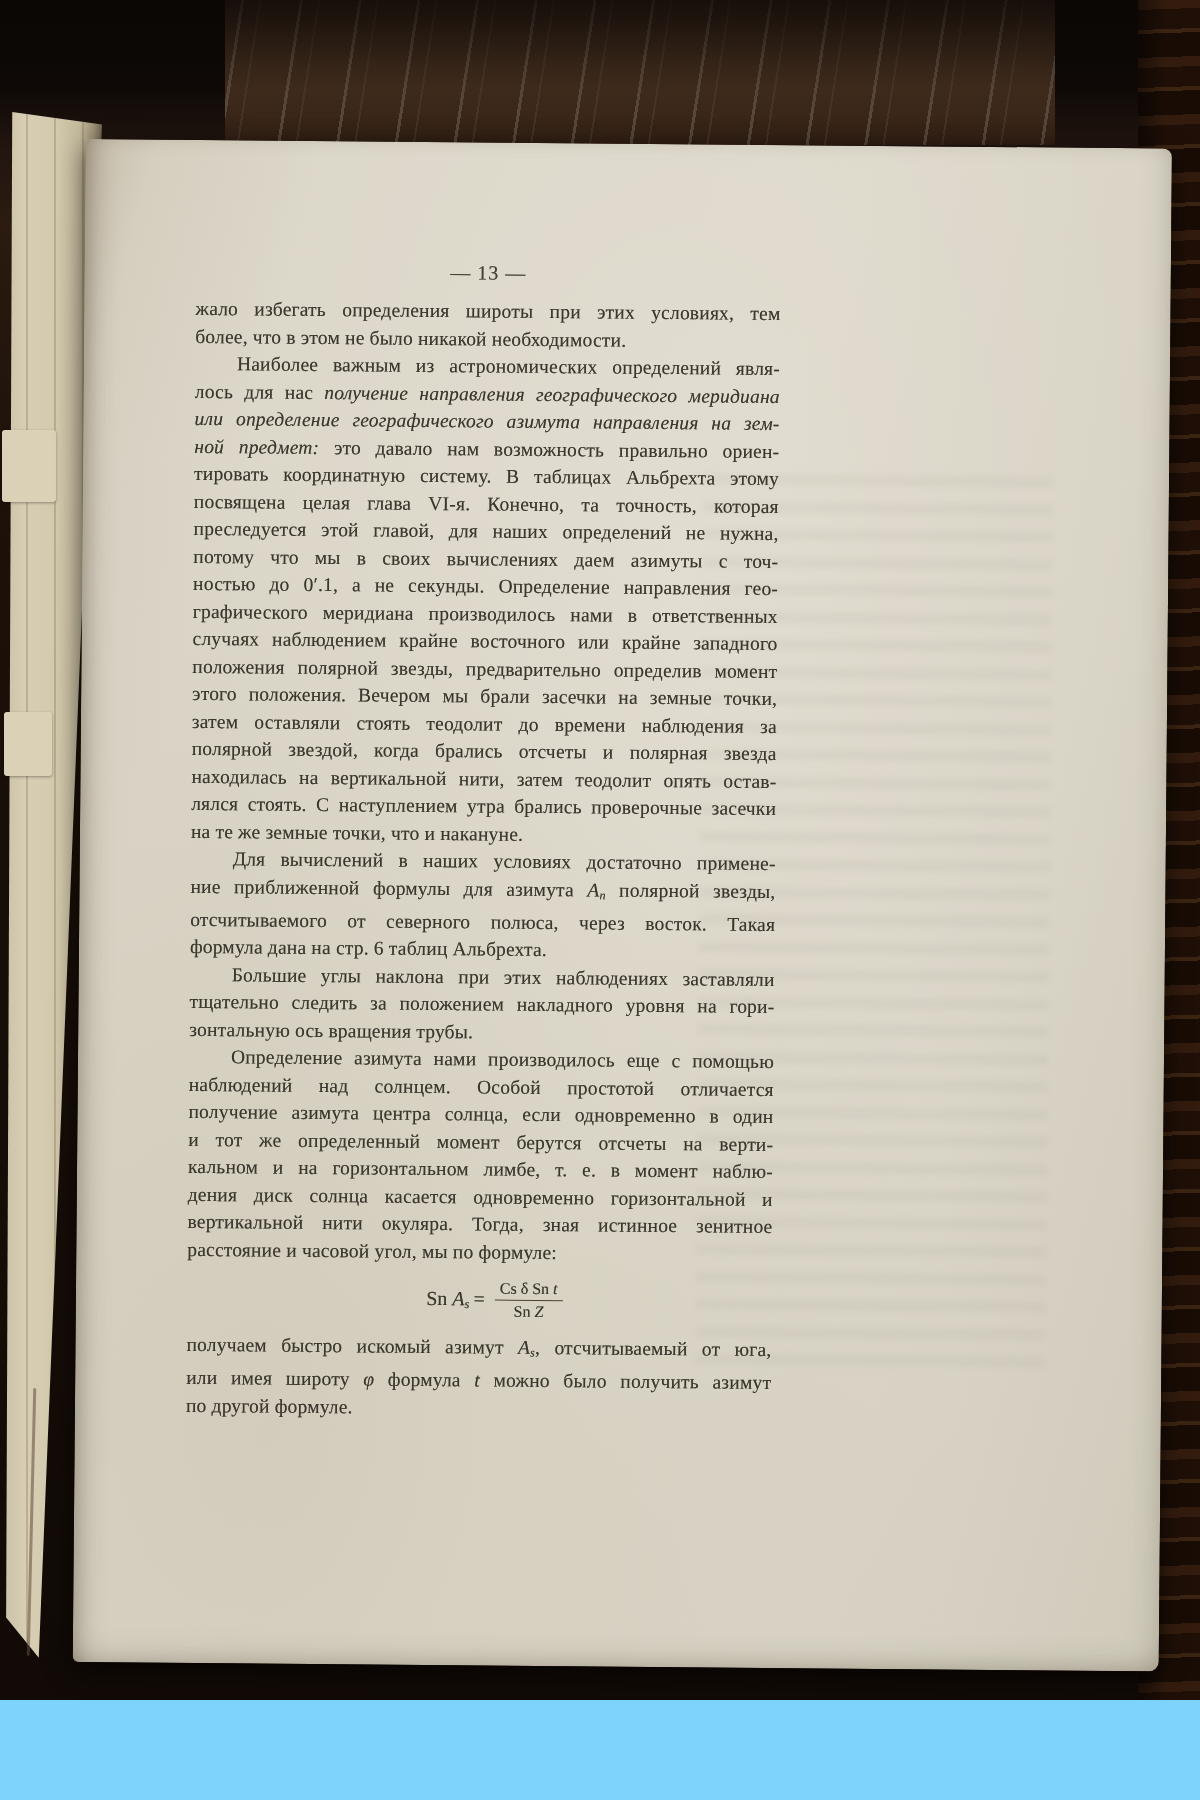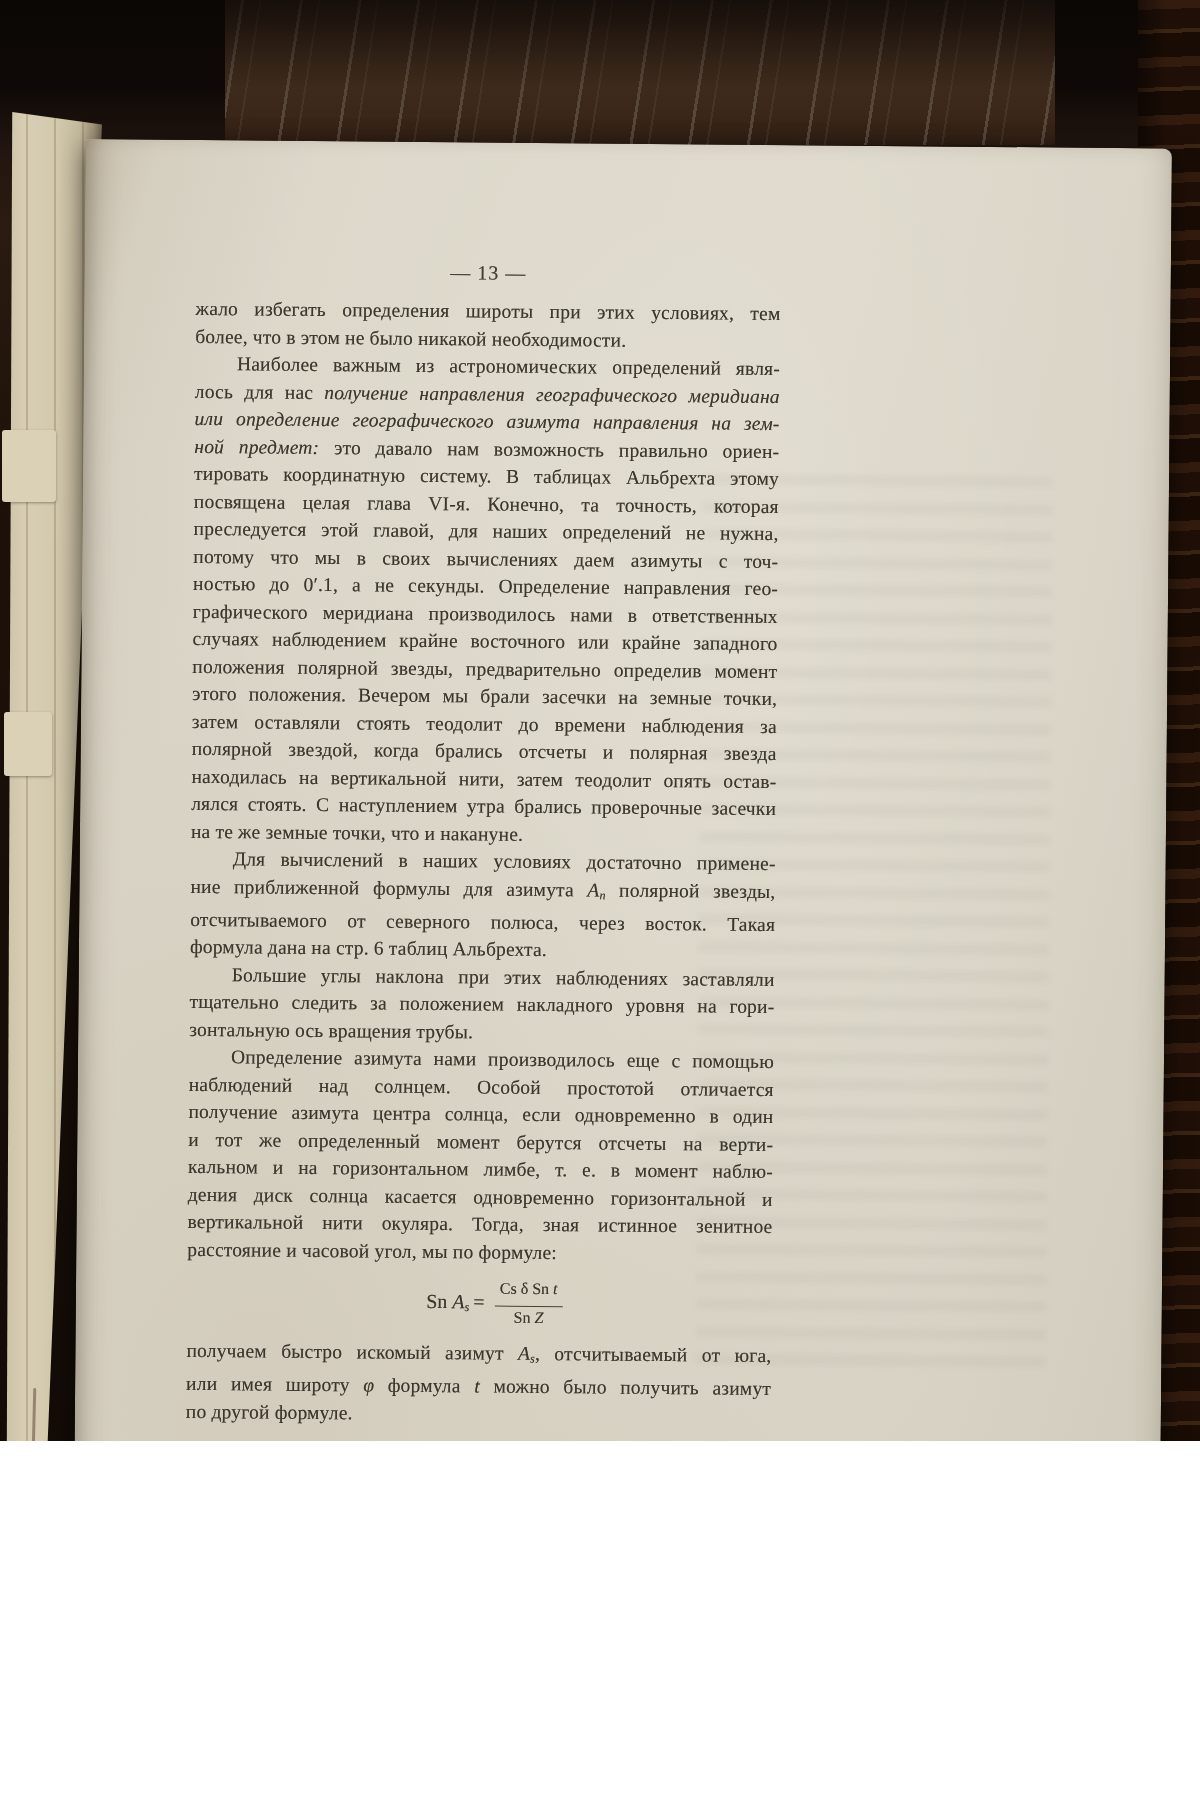--- a/index.html
+++ b/index.html
@@ -1,16 +1,16 @@
 <!DOCTYPE html>
 <html><head>
 <meta charset="utf-8">
 <style>
   html,body{margin:0;padding:0;background:#ffffff;}
-  .scene{position:relative;width:1200px;height:1441px;background:#7dd3fc;overflow:hidden;
+  .scene{position:relative;width:1200px;height:1800px;background:#7dd3fc;overflow:hidden;
          font-family:"Liberation Serif","DejaVu Serif",serif;}
   
   .photo{position:absolute;left:0;top:0;width:1200px;height:1700px;overflow:hidden;
          background:linear-gradient(180deg,#0b0705 0%,#0e0906 5%,#231610 9%,#2b1b10 13%,
                     #1d1209 28%,#170e08 55%,#140c07 80%,#110a06 100%);}
   .grain-top{position:absolute;left:225px;top:0;width:830px;height:145px;
          background:
            linear-gradient(180deg,rgba(10,6,4,0.75) 0%,rgba(10,6,4,0.25) 45%,rgba(10,6,4,0) 80%),
            repeating-linear-gradient(99deg,rgba(158,150,138,0) 0 16px,rgba(158,150,138,0.30) 16px 19px,
              rgba(158,150,138,0) 19px 34px,rgba(120,112,100,0.18) 34px 36px,rgba(158,150,138,0) 36px 58px),
@@ -58,21 +58,21 @@
   .seg-n{font-style:normal;}
   .seg-i{font-style:italic;}
   .seg-v{font-style:italic;}
   .seg-sub{font-style:italic;font-size:0.62em;vertical-align:-0.22em;}
   
   .formula{display:flex;justify-content:center;align-items:center;gap:10px;
            margin:13px 0 12px 30px;}
   .f-lhs{font-size:20px;}
   .f-eq{margin-left:4px;}
   .fraction{display:inline-block;text-align:center;font-size:16px;line-height:1.25;}
-  .frac-num{display:block;border-bottom:1.4px solid #46422f;padding:0 5px 7px;}
+  .frac-num{display:block;border-bottom:1.4px solid #46422f;padding:0 5px 1px;}
   .frac-den{display:block;padding-top:1px;}
 </style>
 </head>
 <body>
 
 <div class="scene">
   <div class="photo">
     <div class="grain-top"></div>
     <div class="wood-right"></div>
 

